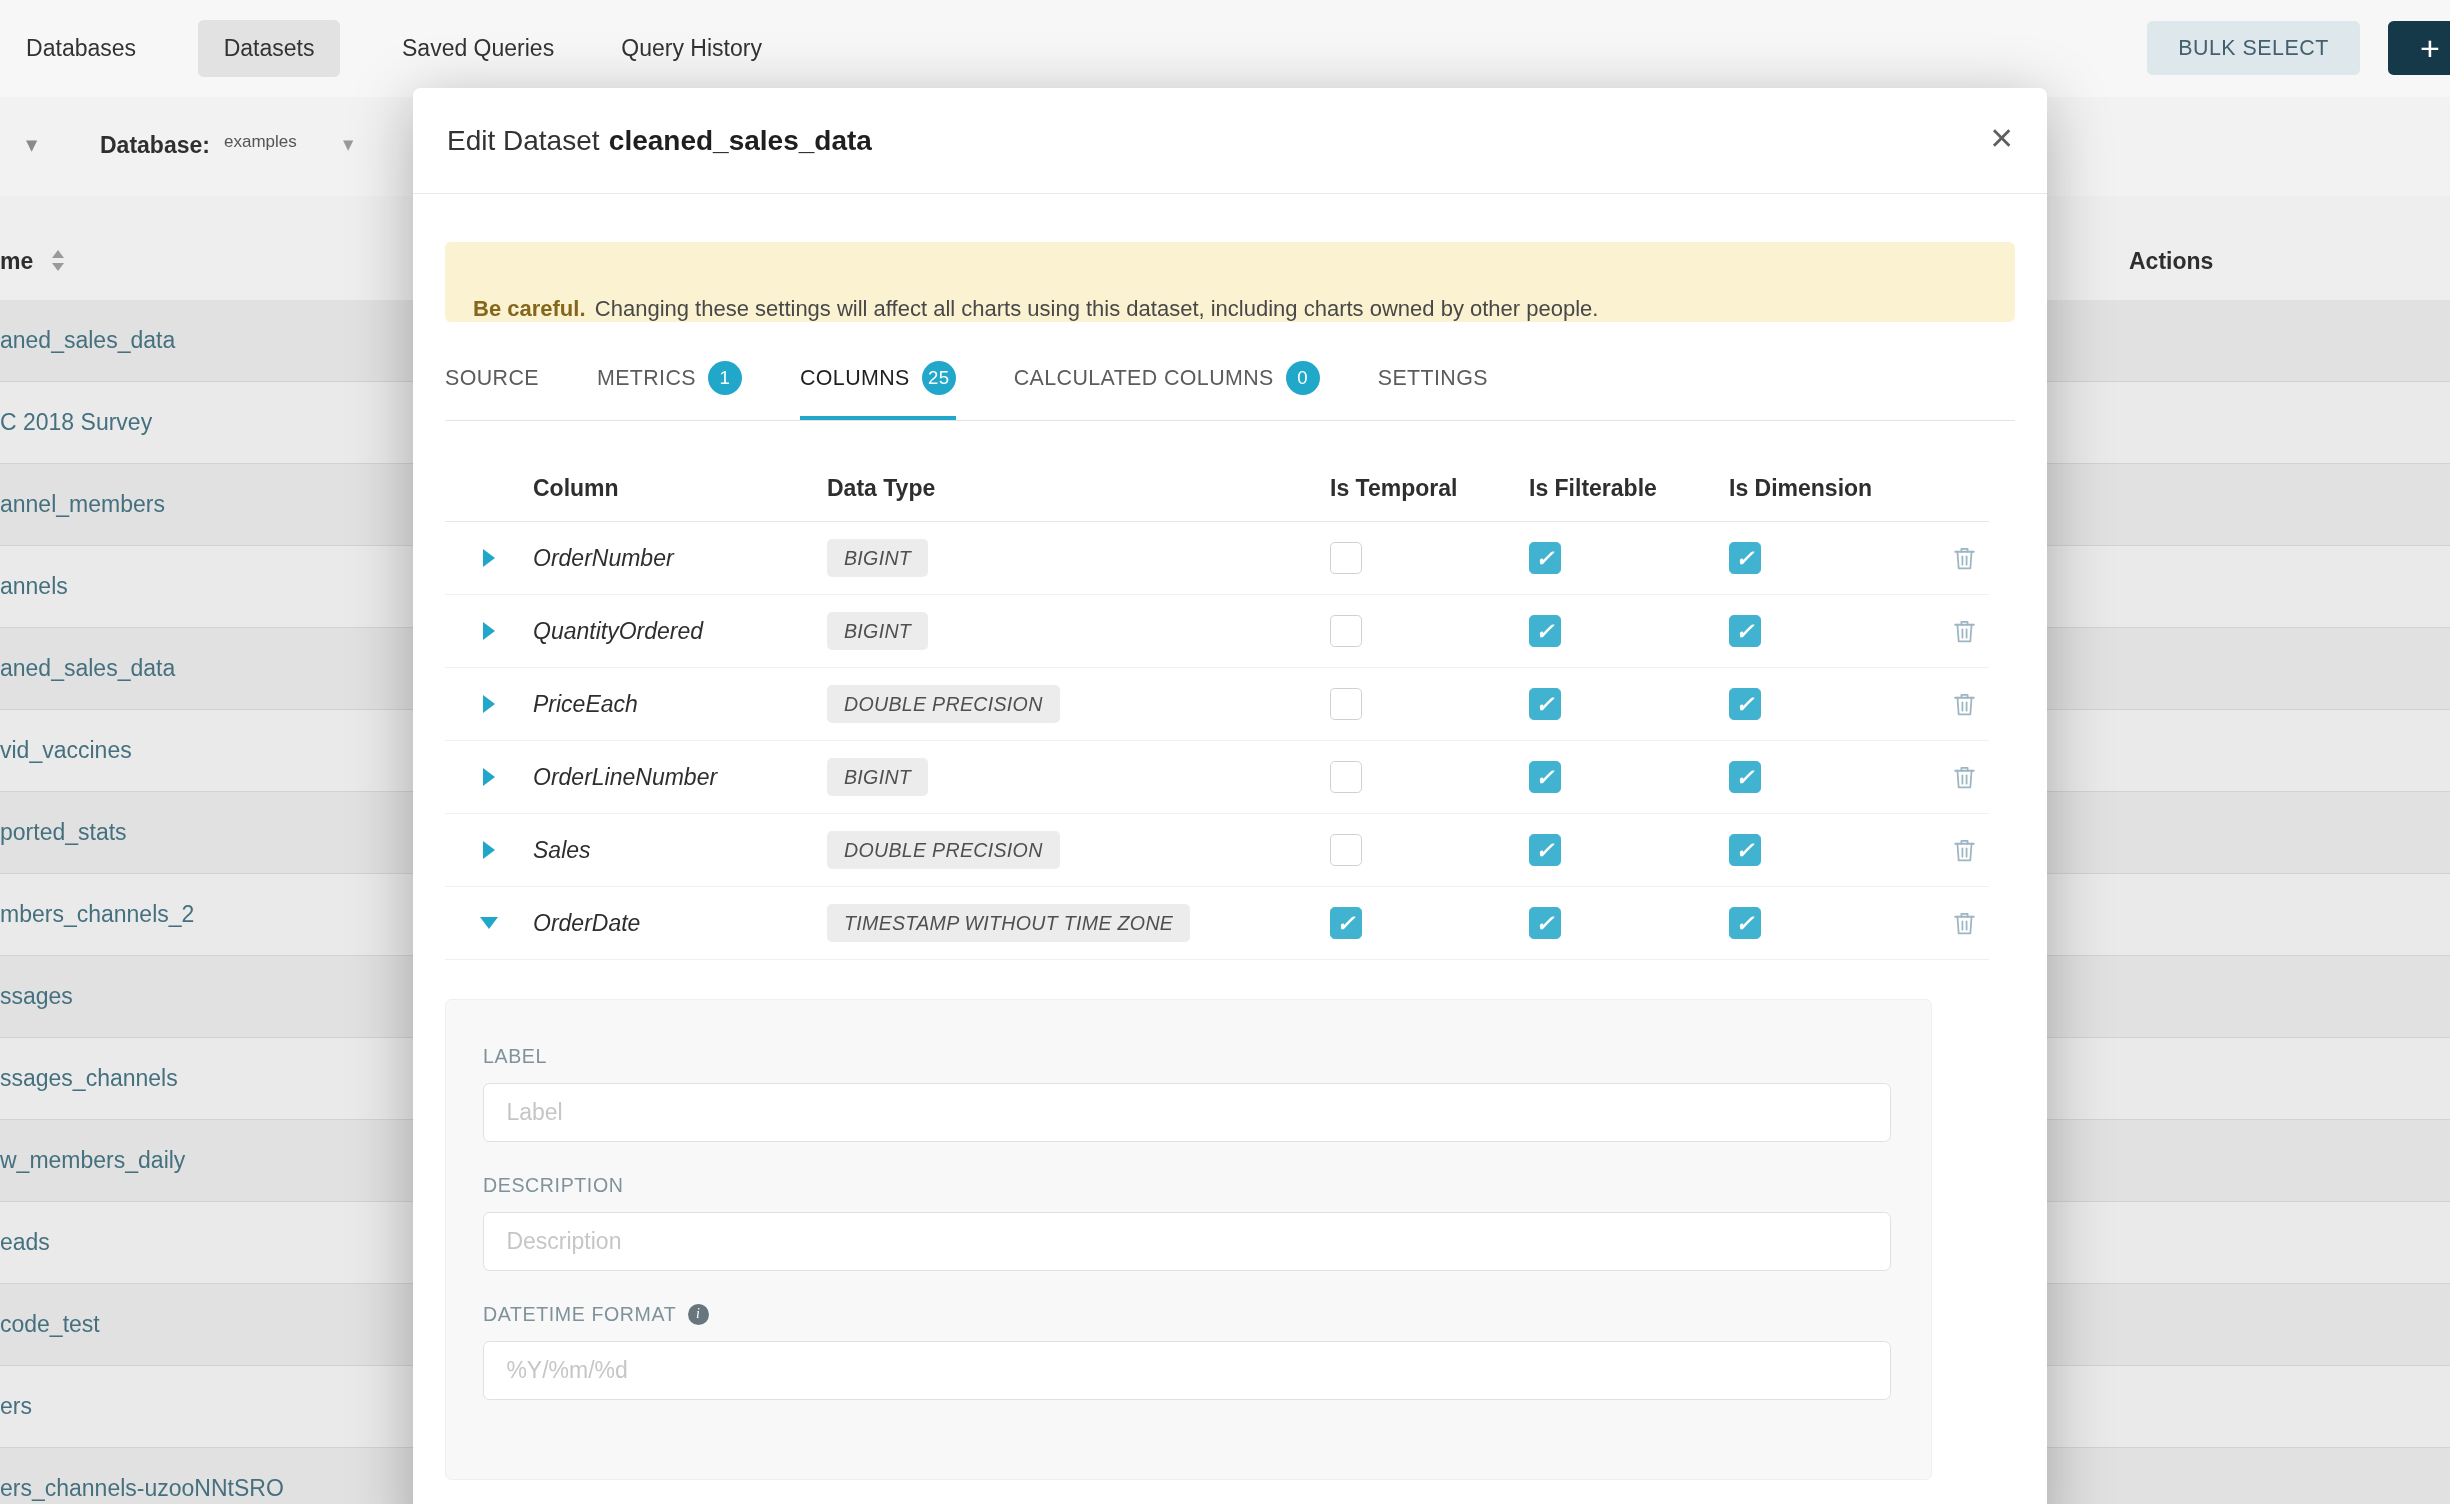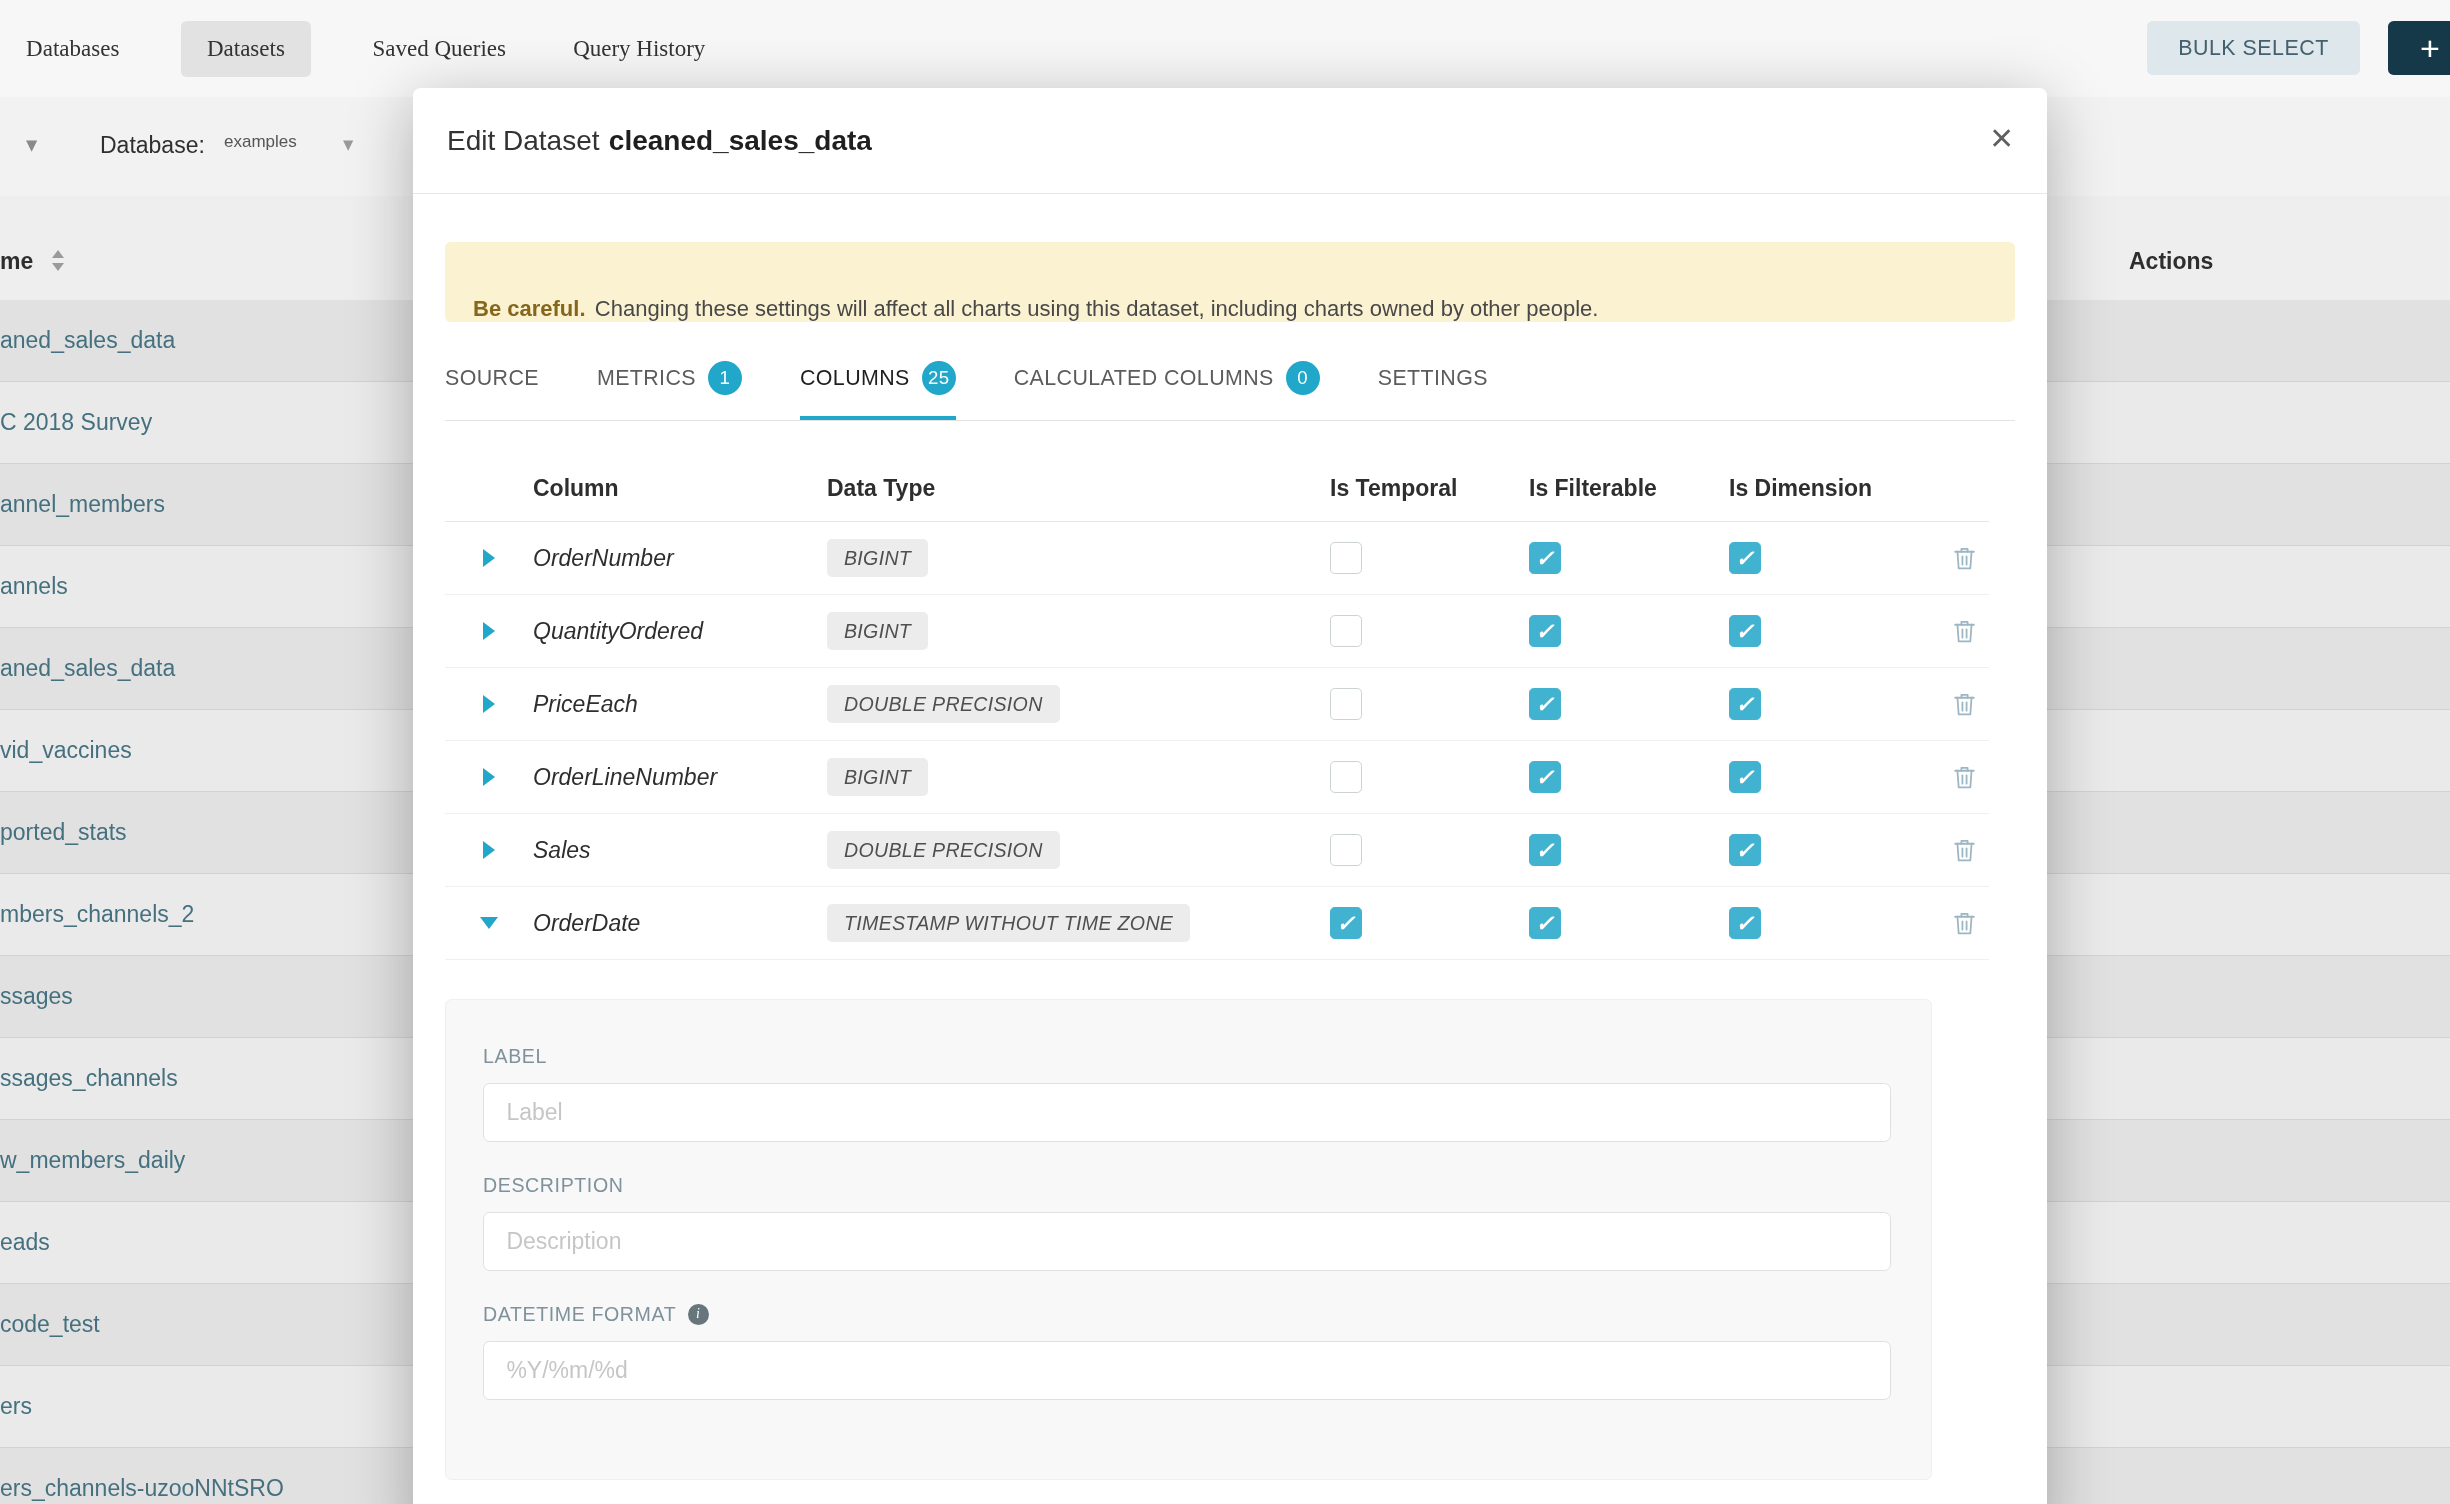--- a/index.html
+++ b/index.html
@@ -18,21 +18,21 @@
        display:flex;align-items:center;padding-left:20.5px;z-index:1;}
   .nav-item{font-size:23px;color:#333;margin-right:56px;padding:15px 5.6px;border-radius:5.6px;cursor:pointer;white-space:nowrap;}
   .nav-item.active{background:#e2e2e2;padding:15px 26px;}
   .bulk-select-btn{position:absolute;left:2147px;top:21.4px;height:54px;width:213px;
        background:#dee7eb;border-radius:5.6px;display:flex;align-items:center;justify-content:center;
        font-size:21.4px;font-weight:500;letter-spacing:0.5px;color:#44606e;cursor:pointer;}
   .add-btn{position:absolute;left:2388px;top:21.4px;height:54px;width:84px;background:#16394a;
        border-radius:5.6px;display:flex;align-items:center;justify-content:center;color:#fff;font-size:34px;cursor:pointer;}
   .filterbar{position:absolute;top:97px;left:0;right:0;height:99px;background:#f2f2f2;z-index:1;}
   .filter-caret{position:absolute;left:26px;top:34px;font-size:22.4px;color:#8a8a8a;cursor:pointer;}
-  .db-label{position:absolute;left:100px;top:35px;font-size:23px;font-weight:400;color:#2f2f2f;}
+  .db-label{position:absolute;left:100px;top:35px;font-size:23px;font-weight:700;color:#2f2f2f;}
   .db-value{position:absolute;left:224px;top:35px;font-size:17px;color:#555;cursor:pointer;}
   .db-caret{position:absolute;left:343px;top:35px;font-size:20.5px;color:#9a9a9a;cursor:pointer;}
   .list-header{position:absolute;top:196px;left:0;right:0;height:104px;background:#eeeeee;}
   .name-header{position:absolute;left:0;top:52px;font-size:23px;font-weight:700;color:#2e2e2e;}
   .sort-icon{position:absolute;left:52px;top:54px;display:flex;flex-direction:column;gap:4.7px;cursor:pointer;}
   .sort-icon .up{width:0;height:0;border-left:6.5px solid transparent;border-right:6.5px solid transparent;border-bottom:8.4px solid #9a9a9a;}
   .sort-icon .down{width:0;height:0;border-left:6.5px solid transparent;border-right:6.5px solid transparent;border-top:8.4px solid #9a9a9a;}
   .actions-header{position:absolute;left:2129px;top:52px;font-size:23px;font-weight:700;color:#2e2e2e;}
   .ds-rows{position:absolute;top:300px;left:0;right:0;}
   .ds-row{height:82px;border-bottom:0.9px solid #d2d2d2;display:flex;align-items:center;
@@ -84,21 +84,21 @@
        border-radius:50%;background:#67757c;color:#fff;font-size:14px;margin-left:11.2px;
        font-family:"Liberation Serif",serif;font-style:italic;cursor:pointer;}
   .field-input{width:1408px;height:59px;border:0.9px solid #e0e0e0;border-radius:6.5px;background:#fff;
        font-size:23px;color:#333;padding:0 22.4px;outline:none;font-family:"Liberation Sans",sans-serif;}
   .field-input::placeholder{color:#c6c6c6;}
 </style>
 </head>
 <body>
 
 <div class="nav">
-  <div style="display:flex;align-items:center;font-family:Liberation Serif, serif;">
+  <div style="display:flex;align-items:center;">
 
       <div class="nav-item">
         <span>Databases</span>
       </div>
 
       <div class="nav-item active">
         <span>Datasets</span>
       </div>
 
       <div class="nav-item">

